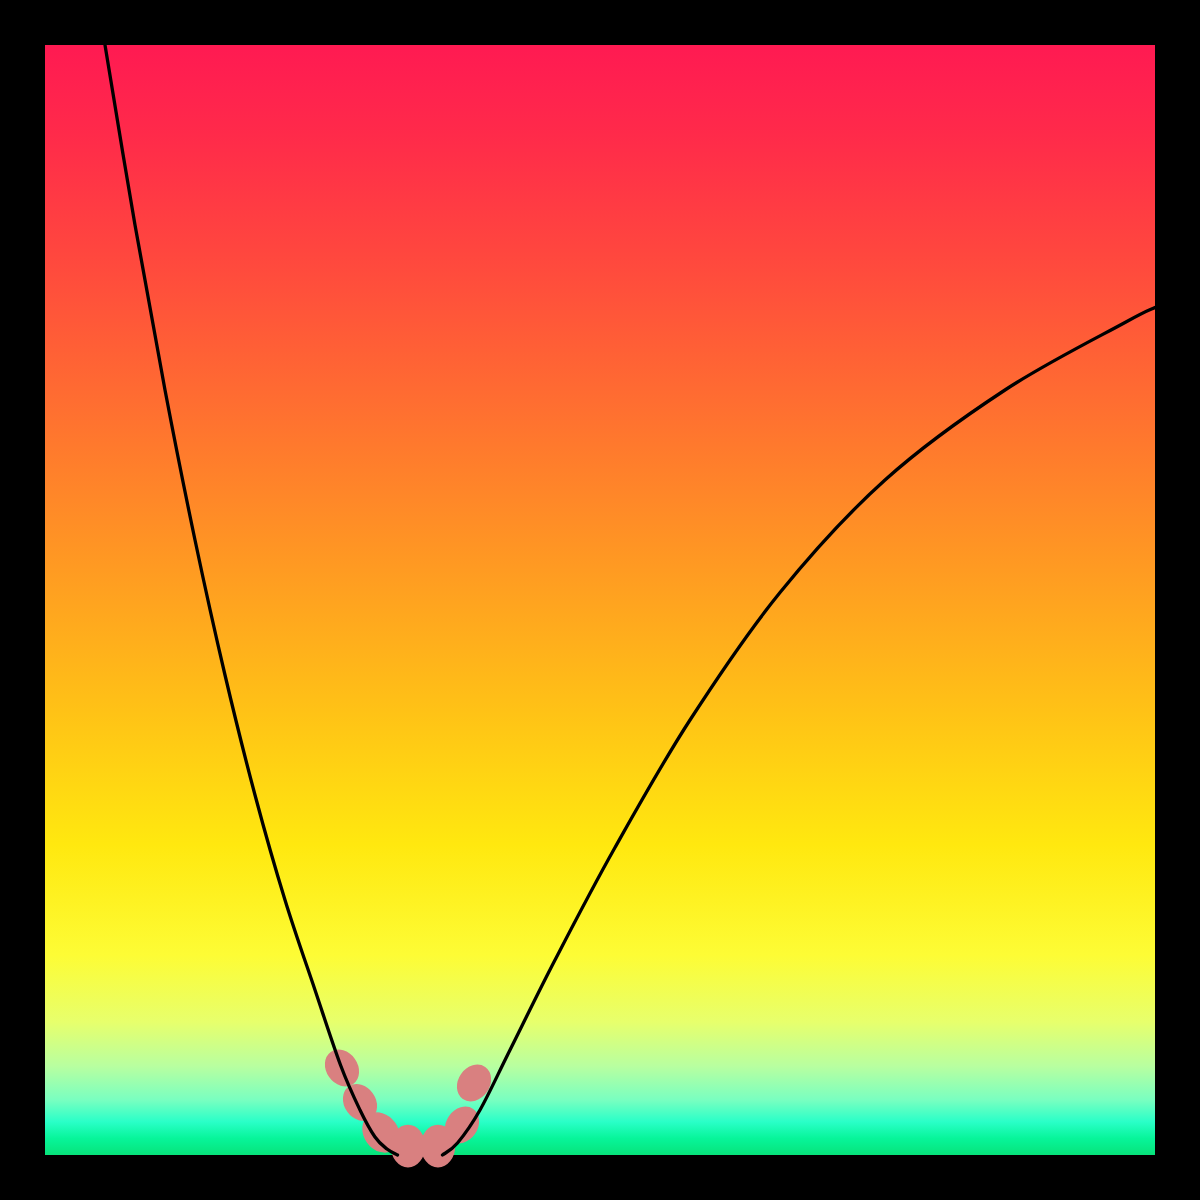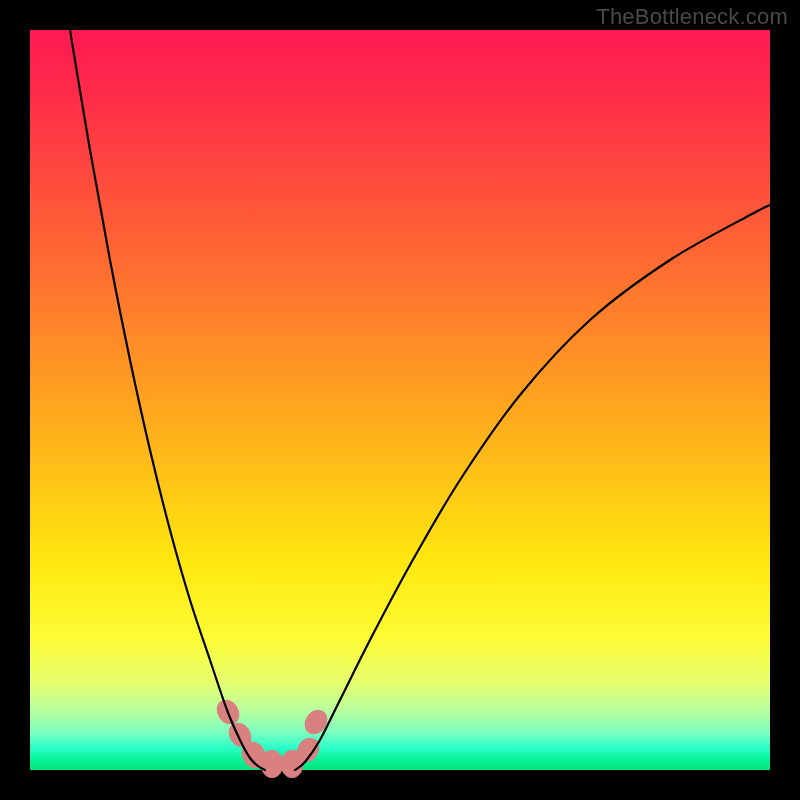--- a/index.html
+++ b/index.html
@@ -69,21 +69,20 @@
   .blob {
     fill: #d98080;
     stroke: #d98080;
     stroke-width: 1;
   }
 </style>
 </head>
 <body>
 
 <div class="frame">
-  <div class="watermark">TheBottleneck.com</div>
 
   <div class="plot-area">
     <svg viewBox="0 0 740 740">
       <g id="blobs-layer">
           <ellipse cx="198" cy="682" rx="10" ry="12.5" class="blob" transform="rotate(-35 198 682)"></ellipse>
           <ellipse cx="210" cy="705" rx="10" ry="12.5" class="blob" transform="rotate(-35 210 705)"></ellipse>
           <ellipse cx="224" cy="725" rx="11" ry="13.75" class="blob" transform="rotate(-35 224 725)"></ellipse>
           <ellipse cx="242" cy="734" rx="11" ry="13.75" class="blob" transform="rotate(0 242 734)"></ellipse>
           <ellipse cx="262" cy="734" rx="11" ry="13.75" class="blob" transform="rotate(0 262 734)"></ellipse>
           <ellipse cx="278" cy="720" rx="10" ry="12.5" class="blob" transform="rotate(35 278 720)"></ellipse>

